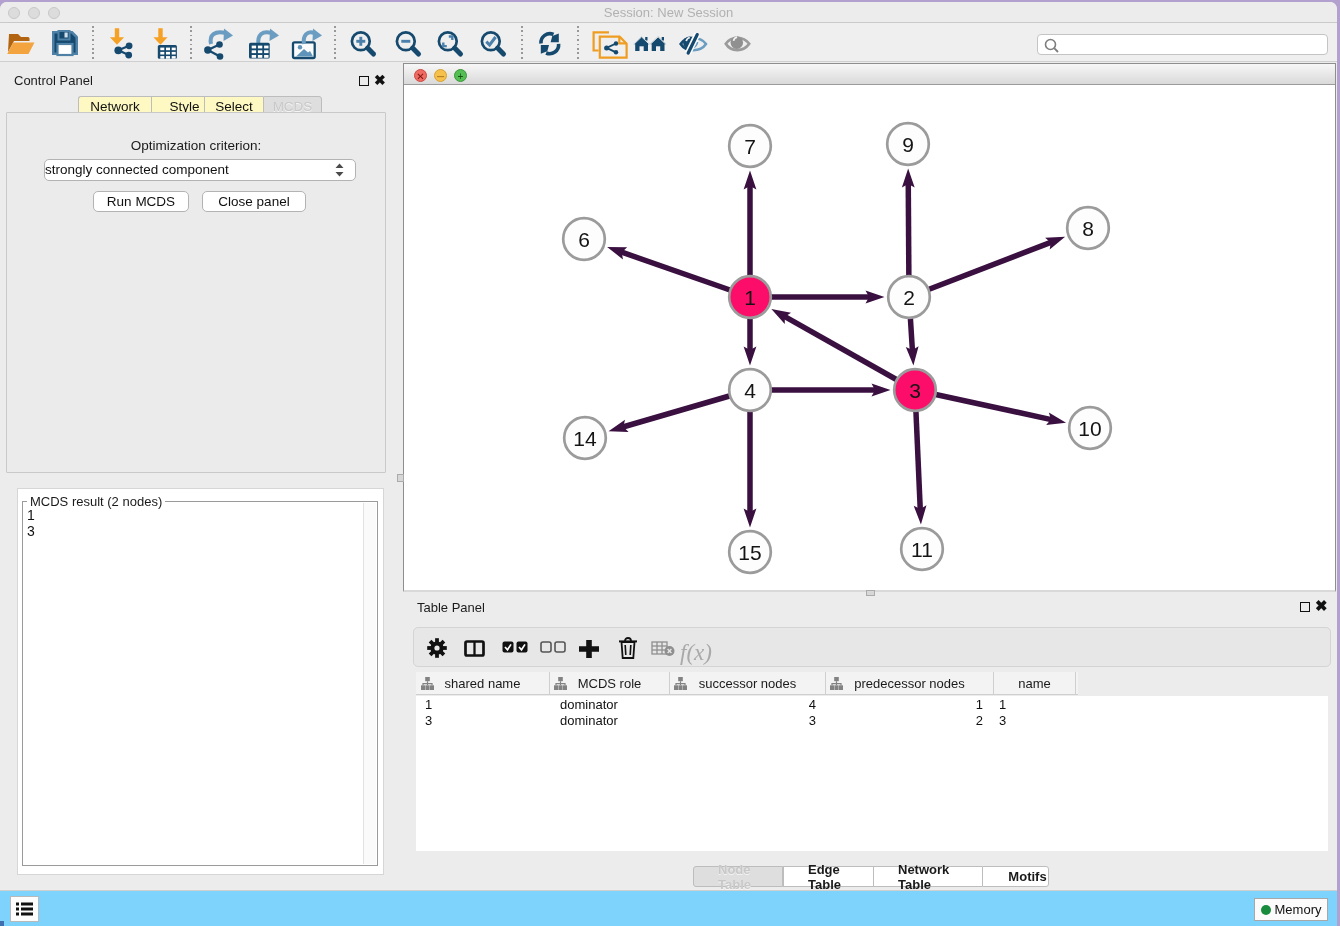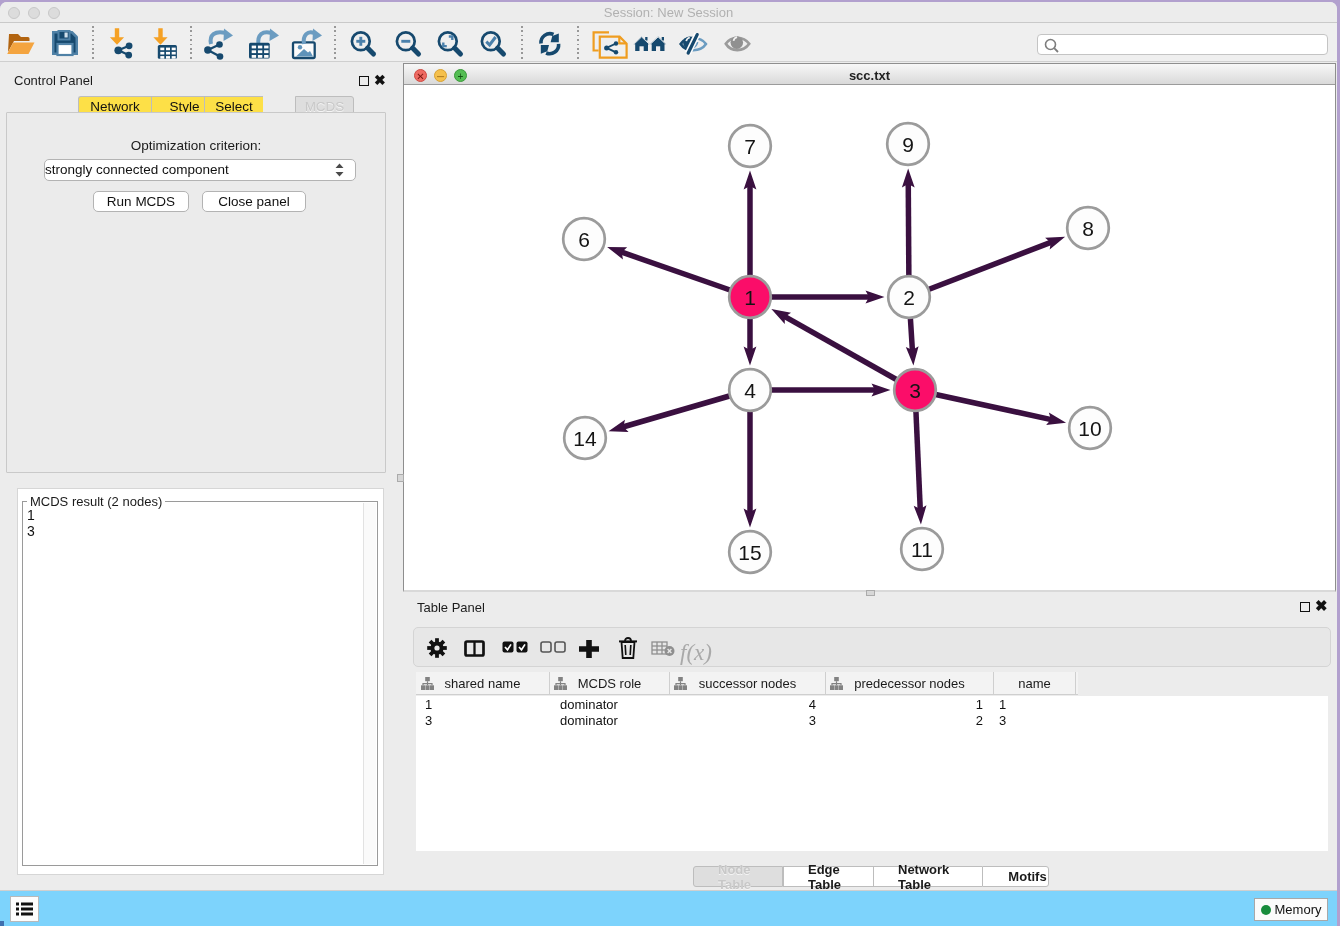--- a/index.html
+++ b/index.html
@@ -22,21 +22,21 @@
     background:#efefef; border-bottom:1px solid #cfcfcf; }
   .sep { position:absolute; top:3px; height:34px; width:1.5px;
     background-image:repeating-linear-gradient(#989898 0 1.7px, transparent 1.7px 4.4px); }
   .ticon { position:absolute; top:3px; }
   #searchbox { position:absolute; left:1037px; top:11px; width:291px; height:21px;
     background:#fff; border:1px solid #c4c4c4; border-radius:4px; }
   
   #cp { position:absolute; left:0; top:61px; width:392px; bottom:36px; background:#ececec; }
   .panhead { font-size:13px; color:#1c1c1c; }
   .tabs { position:absolute; display:flex; }
-  .tab { height:21px; font-size:13.5px; color:#111; background:#fde047;
+  .tab { height:21px; font-size:13.5px; color:#111; background:#fef9c3;
     border:1px solid #bdbdbd; border-right:none; display:flex; align-items:center; justify-content:center; }
   .tabs .tab:first-child { border-radius:3px 0 0 3px; }
   .tab.sel { background:#dedede; color:#c8c8c8; text-shadow:0 1px 0 #f5f5f5; border-right:1px solid #bdbdbd; border-radius:0 3px 3px 0;}
   #mcdspanel { position:absolute; left:6px; top:49px; width:380px; height:361px;
     background:#ebebeb; border:1px solid #c9c9c9; border-radius:1px; }
   #optlabel { position:absolute; left:0; right:0; top:25px; text-align:center; font-size:13.5px; color:#1a1a1a; }
   #combo { position:absolute; left:37px; top:46px; width:312px; height:22px; background:#fff;
     border:1px solid #b3b3b3; border-radius:5px; font-size:13.5px; color:#111; line-height:20px; padding-left:0; }
   .btn { position:absolute; height:21px; background:#fff; border:1px solid #b3b3b3; border-radius:5px;
     font-size:13.5px; color:#111; text-align:center; line-height:19px; }
@@ -267,21 +267,21 @@
   </div>
 
   <div id="cp">
     <div class="panhead abs" style="left:14px; top:10px;">Control Panel</div>
     <div class="abs" style="left:359px; top:13px; width:10px; height:10px; border:1.5px solid #111;"></div>
     <div class="abs" style="left:374px; top:9px; font-size:14px; font-weight:bold; color:#111;">✖</div>
     <div class="tabs" style="left:78px; top:33px;">
       <div class="tab" style="width:73px;">Network</div>
       <div class="tab" style="width:53px;padding-left:13px;">Style</div>
       <div class="tab" style="width:59px;">Select</div>
-      <div class="tab sel" style="width:59px;margin-left:32px;">MCDS</div>
+      <div class="tab sel" style="width:59px;">MCDS</div>
     </div>
     <div id="mcdspanel">
       <div id="optlabel">Optimization criterion:</div>
       <div id="combo">strongly connected component
         <svg width="13" height="16" viewBox="0 0 13 16" style="position:absolute; right:9px; top:2px;">
           <path d="M2.5 6 L6.5 1.5 L10.5 6 z M2.5 10 L6.5 14.5 L10.5 10 z" fill="#4a4a4a"></path>
         </svg>
       </div>
       <div class="btn" style="left:86px; top:78px; width:96px;">Run MCDS</div>
       <div class="btn" style="left:195px; top:78px; width:104px;">Close panel</div>
@@ -293,21 +293,20 @@
         <div id="vscroll"></div>
       </div>
     </div>
   </div>
 
   <div id="net">
     <div id="nettitle">
       <div class="mac" style="left:10px; background:#ee6a62; border:1px solid #ce4a42; color:#7c1510;">✕</div>
       <div class="mac" style="left:30px; background:#f5c04c; border:1px solid #d8a233; color:#8e5b0c;">─</div>
       <div class="mac" style="left:50px; background:#54bd53; border:1px solid #3a9a3a; color:#145214;">+</div>
-      <div id="nettitletext">scc.txt</div>
     </div>
     <svg id="graph" style="position:absolute; left:0; top:21px;" width="931" height="506" viewBox="404 85 931 506">
         <line x1="750" y1="297" x2="750" y2="184.5" stroke="#3a1040" stroke-width="5.5"></line>
         <polygon points="750,170.5,756.4,189.5,750,186,743.6,189.5" fill="#3a1040"></polygon>
         <line x1="750" y1="297" x2="620.3453683716351" y2="251.69898412984844" stroke="#3a1040" stroke-width="5.5"></line>
         <polygon points="607.1288707819497,247.08117171899445,627.1765460414847,247.30637537844007,621.7614216848158,252.19374974529708,622.9545461229895,259.3900303175811" fill="#3a1040"></polygon>
         <line x1="750" y1="297" x2="870.5" y2="297" stroke="#3a1040" stroke-width="5.5"></line>
         <polygon points="884.5,297,865.5,303.4,869,297,865.5,290.6" fill="#3a1040"></polygon>
         <line x1="750" y1="297" x2="750" y2="351.5" stroke="#3a1040" stroke-width="5.5"></line>
         <polygon points="750,365.5,743.6,346.5,750,350,756.4,346.5" fill="#3a1040"></polygon>

